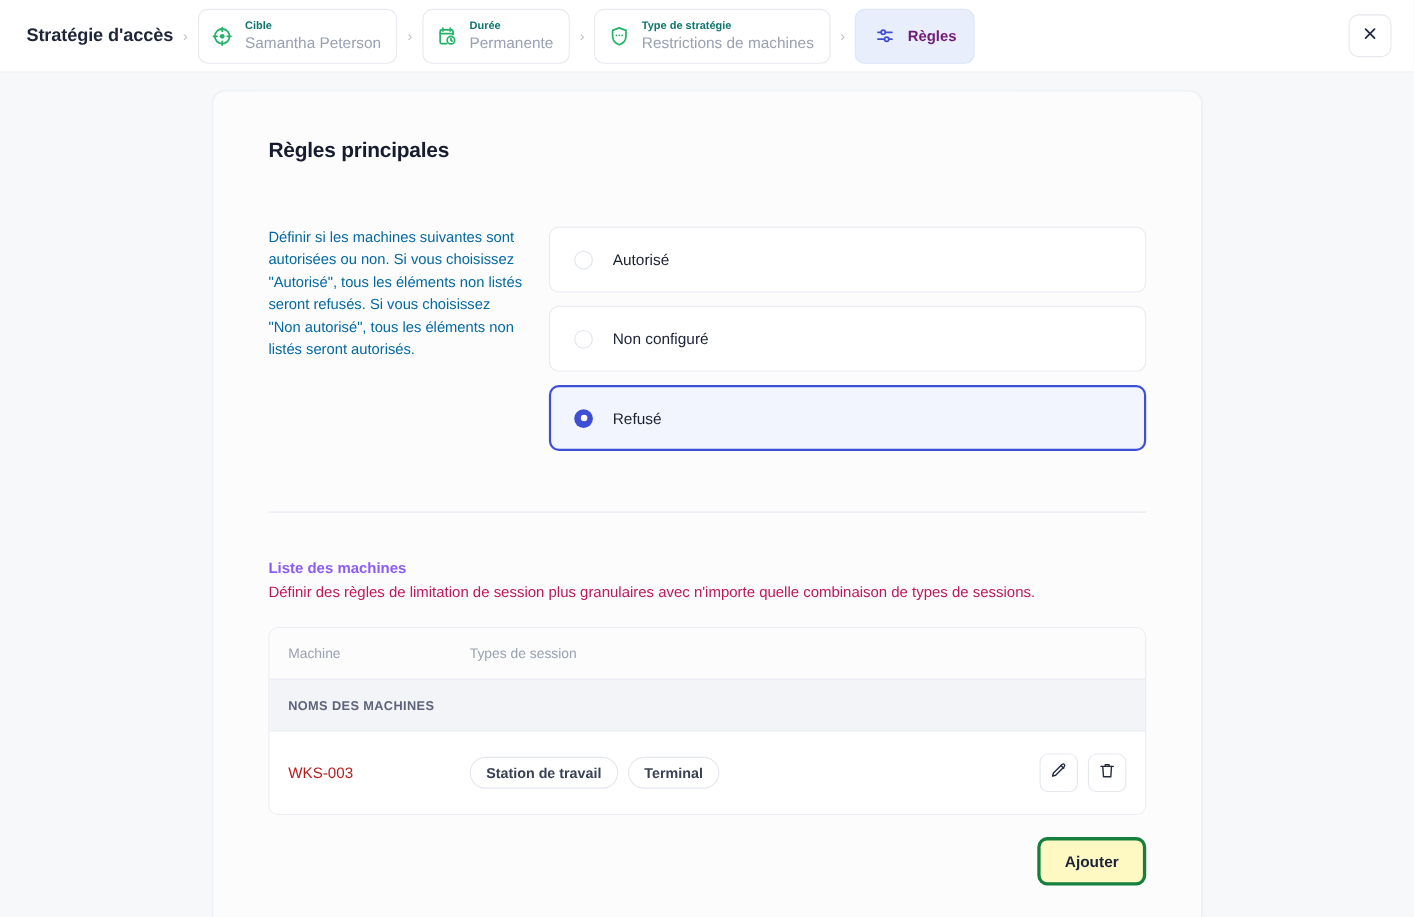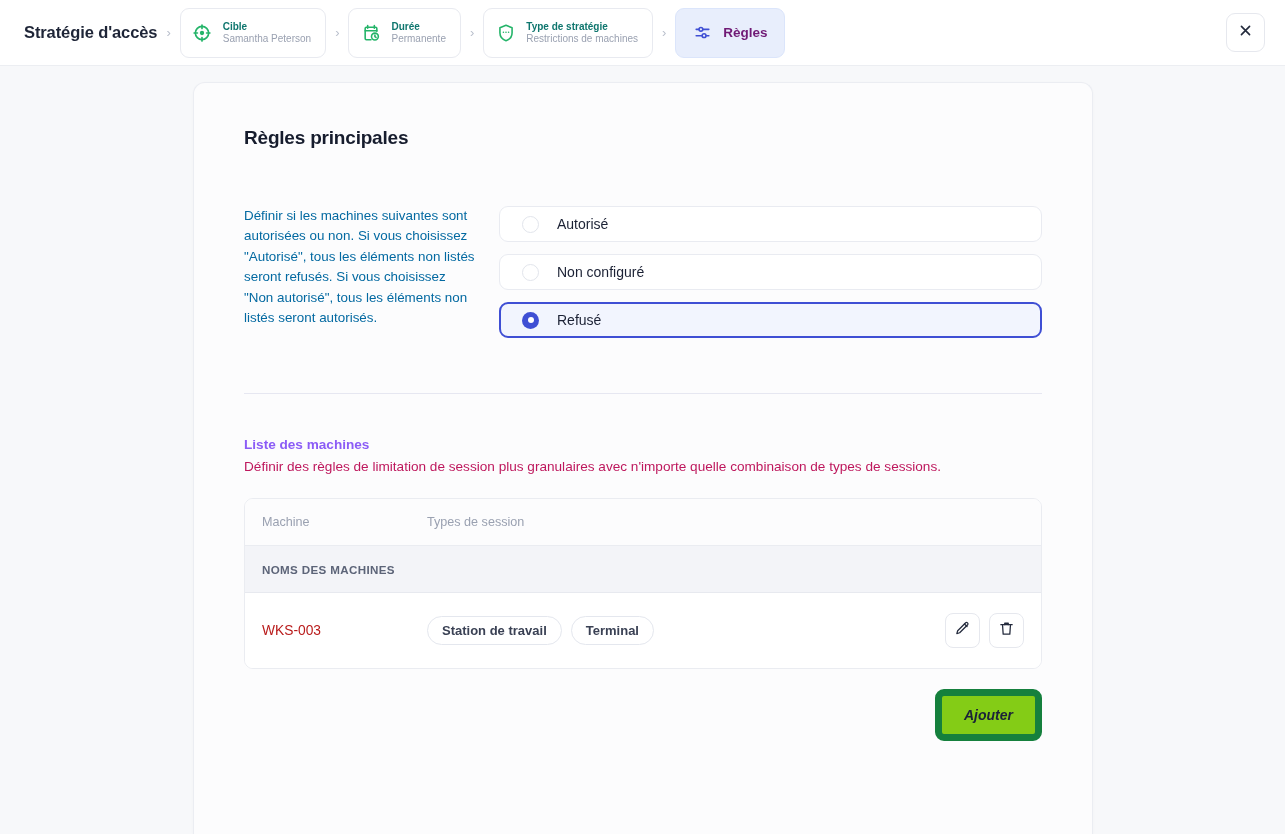--- a/index.html
+++ b/index.html
@@ -46,21 +46,21 @@
     white-space: nowrap;
   }
   .step.active {
     background: #e8eefc;
     border-color: #dbe5fb;
     padding: 8px 16px;
   }
   .step-icon { display: flex; align-items: center; justify-content: center; width: 21px; height: 21px; flex: none; }
   .step-text { display: flex; flex-direction: column; gap: 1px; line-height: 1.15; }
   .step-label { font-size: 10px; font-weight: bold; color: #0f766e; }
-  .step-sub { font-size: 10px; color: #9aa1b1; }
+  .step-sub { font-size: 14px; color: #9aa1b1; }
   .step.active .step-label-only {
     font-size: 13.5px; font-weight: bold; color: #701a75;
   }
   .close-btn {
     position: absolute; right: 20px; top: 13px;
     width: 39px; height: 39px;
     border: 1px solid #e6e8ee;
     border-radius: 9px;
     background: #fff;
     display: flex; align-items: center; justify-content: center;
@@ -99,21 +99,21 @@
     line-height: 1.5;
     margin-bottom: 8px;
   }
   .rule-left p {
     font-size: 13.4px;
     color: #0369a1;
     line-height: 1.52;
   }
   .rule-right { flex: 1; display: flex; flex-direction: column; gap: 12px; }
   .opt {
-    height: 36px;
+    height: 60px;
     border: 1px solid #e9ebf1;
     border-radius: 9px;
     background: #ffffff;
     display: flex;
     align-items: center;
     padding: 0 22px;
     gap: 18px;
     cursor: pointer;
   }
   .opt.selected {
@@ -202,29 +202,28 @@
     width: 35px; height: 35px;
     border: 1px solid #e6e8ee;
     border-radius: 8px;
     background: #fff;
     display: flex; align-items: center; justify-content: center;
     cursor: pointer;
   }
 
   .footer-actions { display: flex; justify-content: flex-end; margin-top: 20px; }
   .btn-add {
-    border: 7px solid #15803d;
-    border-radius: 9px;
-    background: #84cc16;
+    border: 3px solid #15803d;
+    border-radius: 9px;
+    background: #fef9c3;
     padding: 11px 22px;
     font-size: 14px;
     font-weight: bold;
     color: #1b2239;
     cursor: pointer;
-    font-style: italic;
   }
 </style>
 </head>
 <body>
 
 <div class="topbar">
 
   <div class="wizard-title">Stratégie d'accès</div>
 
   <span class="chev">›</span>

